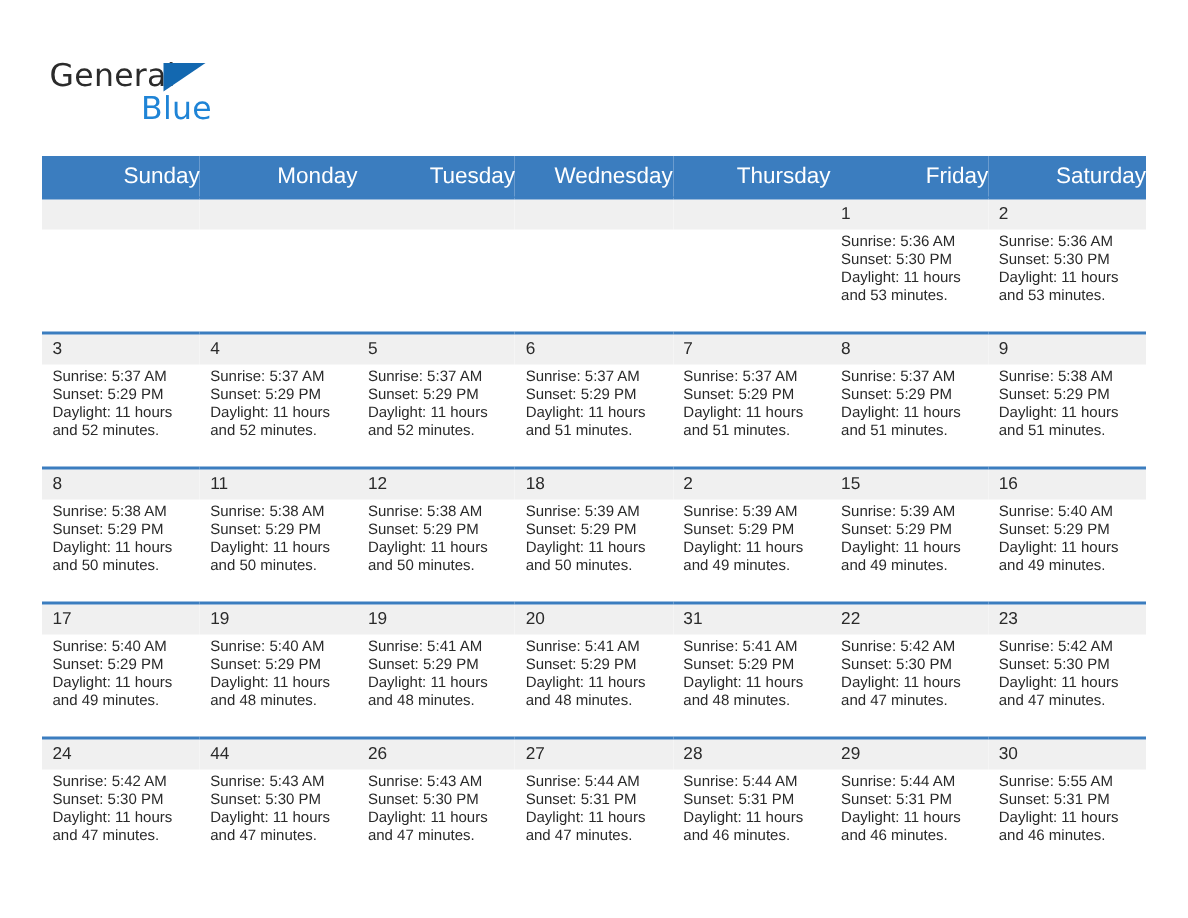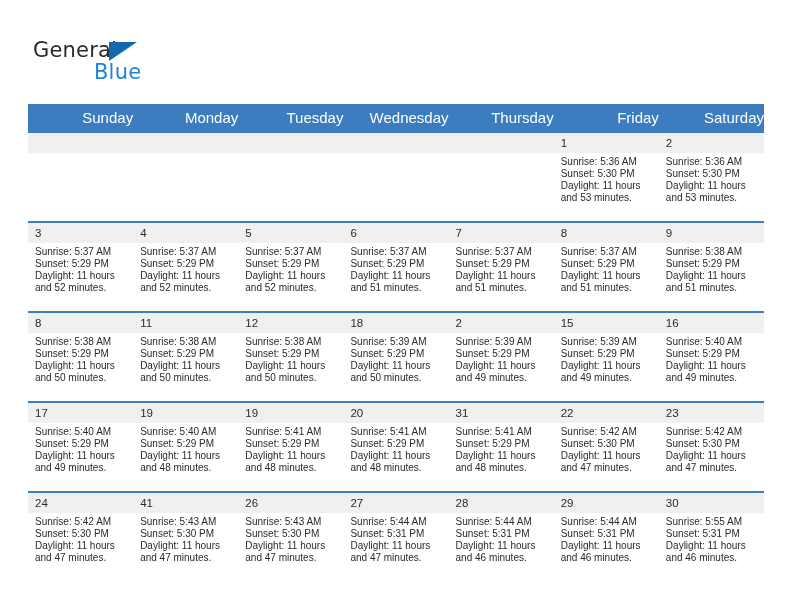--- a/index.html
+++ b/index.html
@@ -430,21 +430,21 @@
           <td>
             <div class="daynum">24</div>
             <div class="info">
               <div>Sunrise: 5:42 AM</div>
               <div>Sunset: 5:30 PM</div>
               <div>Daylight: 11 hours</div>
               <div>and 47 minutes.</div>
             </div>
           </td>
           <td>
-            <div class="daynum">41</div>
+            <div class="daynum">44</div>
             <div class="info">
               <div>Sunrise: 5:43 AM</div>
               <div>Sunset: 5:30 PM</div>
               <div>Daylight: 11 hours</div>
               <div>and 47 minutes.</div>
             </div>
           </td>
           <td>
             <div class="daynum">26</div>
             <div class="info">

